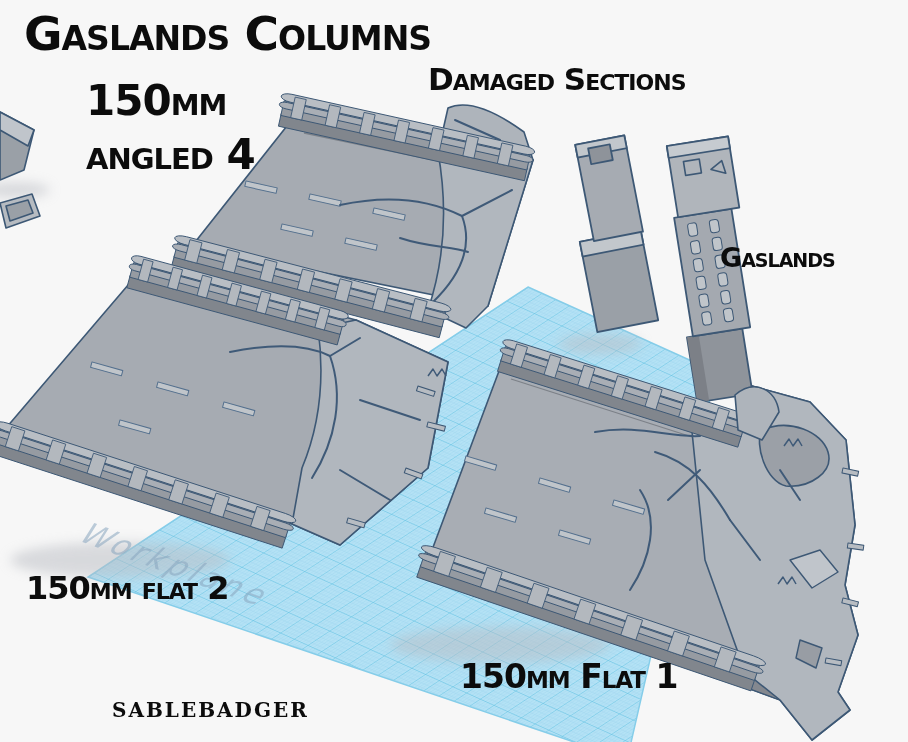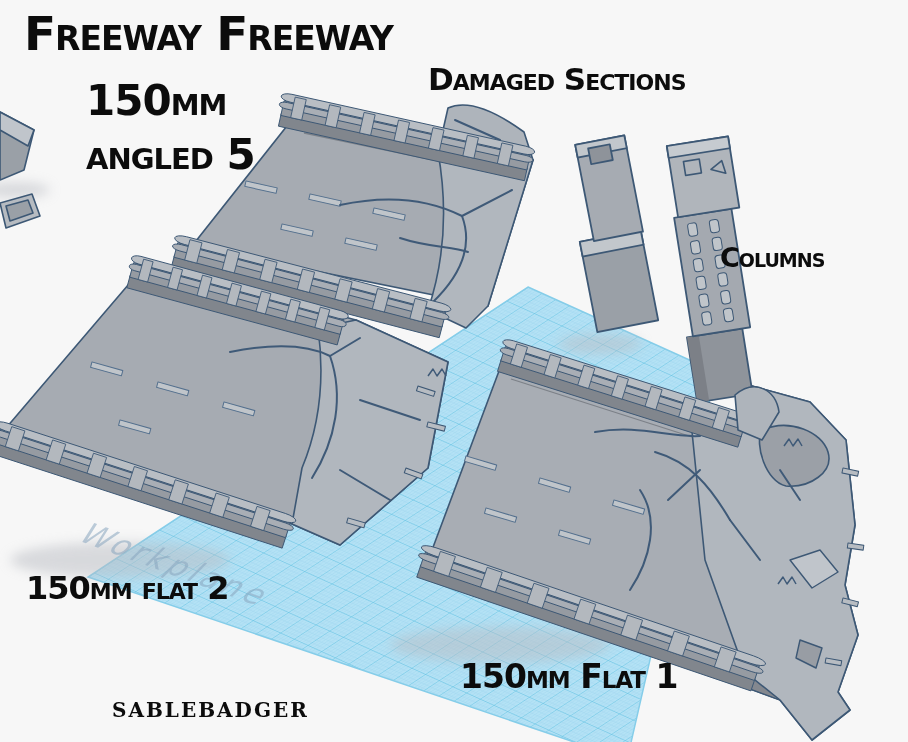--- a/index.html
+++ b/index.html
@@ -195,26 +195,26 @@
     <path d="M784,446 l5,-7 l4,7 l5,-7 l4,7" fill="none" stroke="#3f5a78" stroke-width="1.5"></path>
     <path d="M778,584 l5,-7 l4,7 l5,-7 l4,7" fill="none" stroke="#3f5a78" stroke-width="1.5"></path>
     <use href="#barrier" transform="translate(508,338) rotate(17.5) scale(2.52,1)"></use>
     <use href="#barrier" transform="translate(428,544) rotate(18.8) scale(3.53,1)"></use>
     <path d="M735,395 C755,378 776,390 779,412 L762,440 L738,430 Z" fill="#aeb4bb" stroke="#3d5875" stroke-width="1.6"></path>
   </g>
 </svg>
 
 <div class="watermark">Workplane</div>
 
-<div class="lbl title">Freeway Freeway</div>
+<div class="lbl title">Gaslands Columns</div>
 <div class="lbl subtitle">Damaged Sections</div>
 
 <div class="lbl angled1">
   <div class="l1">150mm</div>
-  <div class="l2">angled 5</div>
+  <div class="l2">angled 4</div>
 </div>
 
-<div class="lbl columns">Columns</div>
+<div class="lbl columns">Gaslands</div>
 <div class="lbl flat2">150mm flat 2</div>
 <div class="lbl flat1">150mm Flat 1</div>
 <div class="lbl credit">sablebadger</div>
 
 </div>
 
 </body></html>

